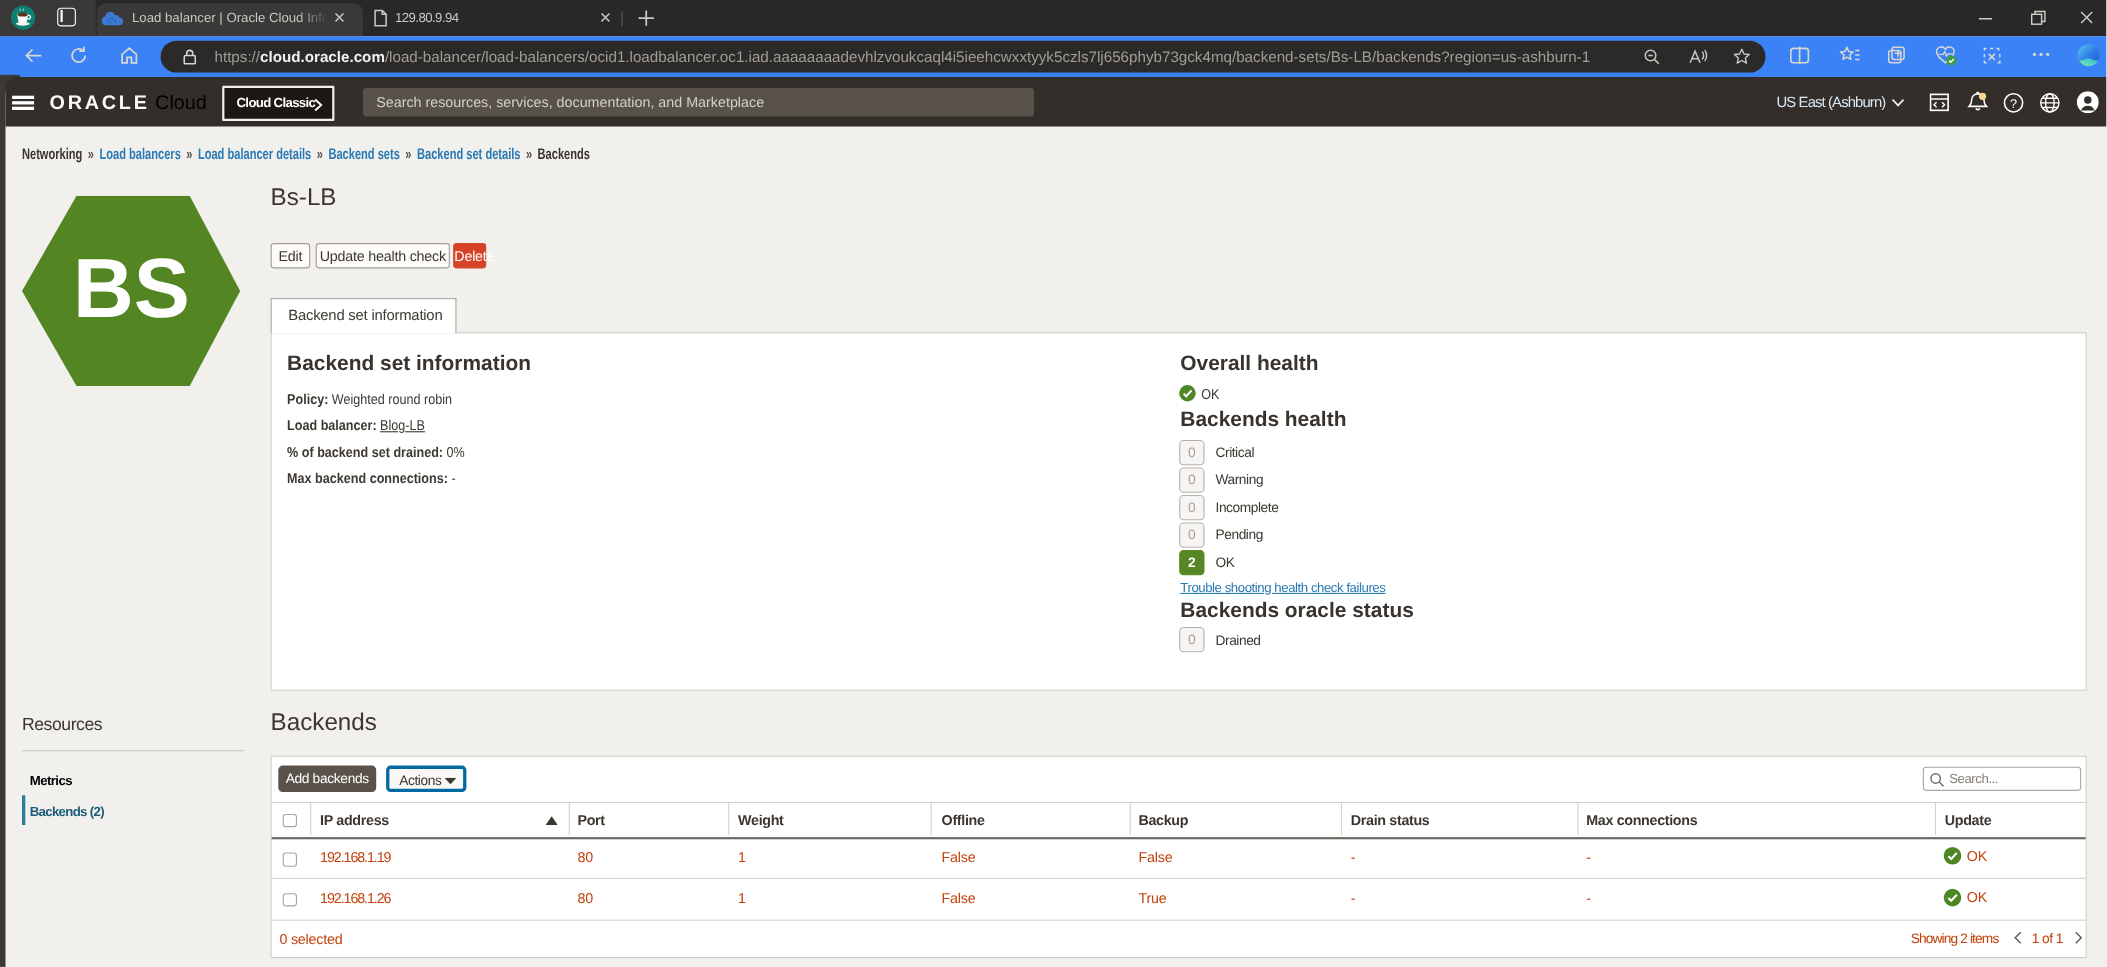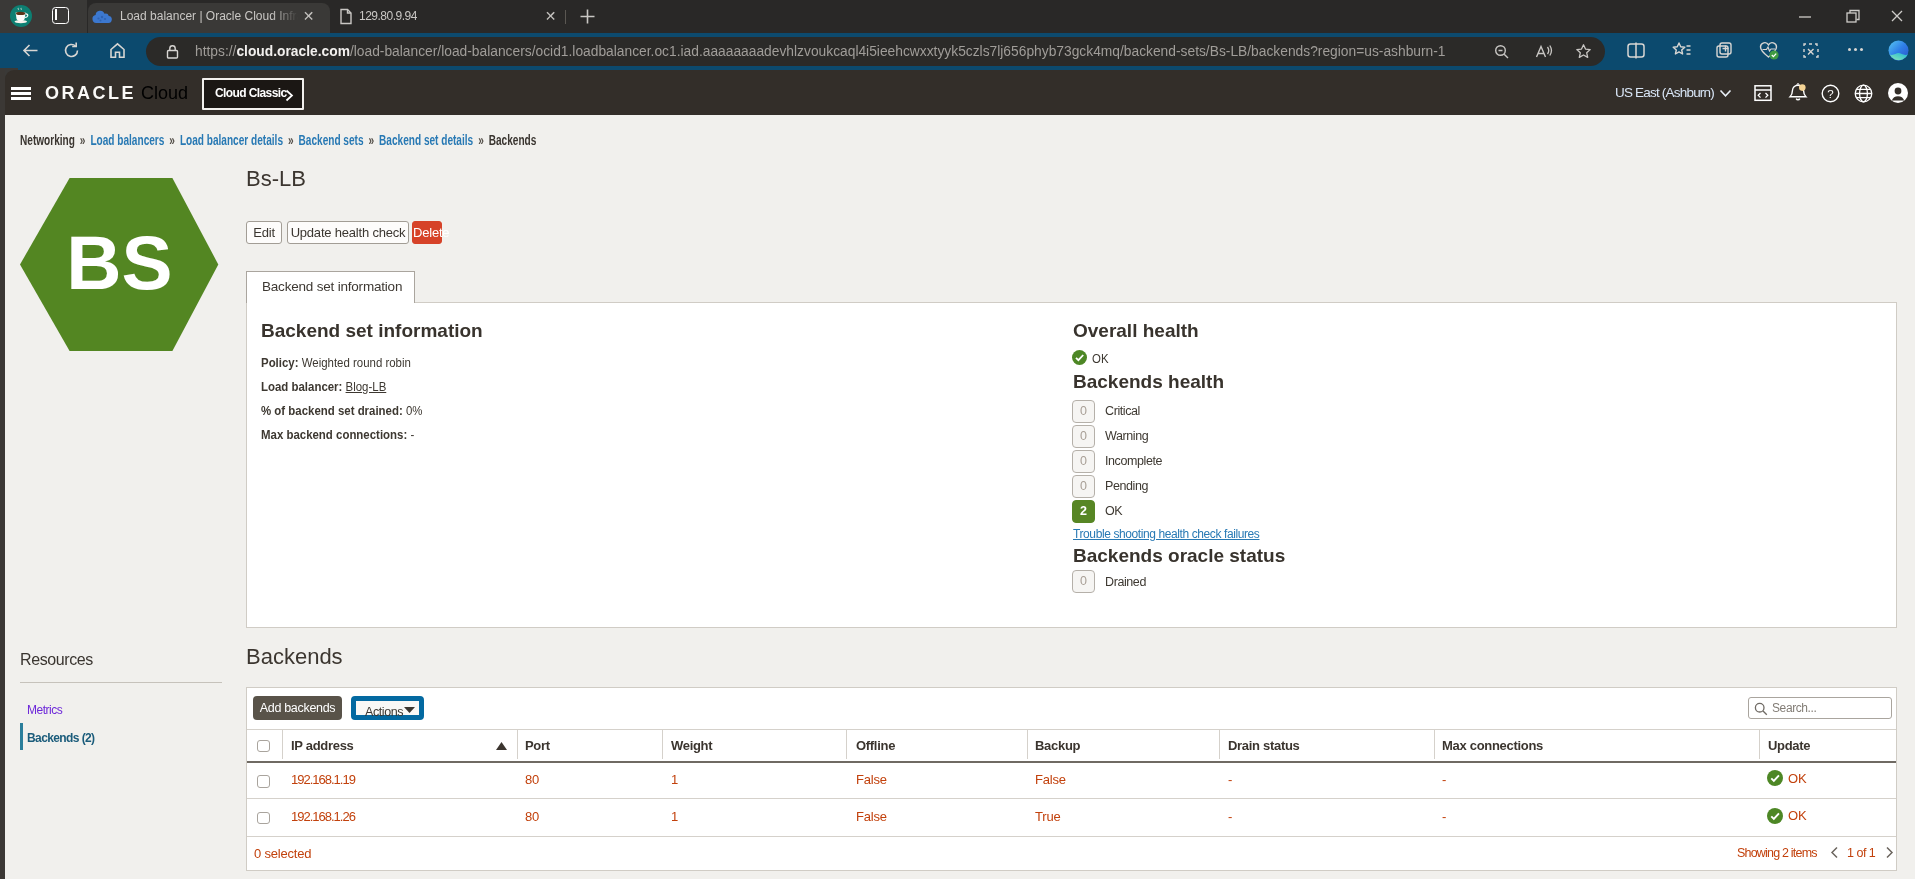--- a/index.html
+++ b/index.html
@@ -11,21 +11,21 @@
 #tabbar { position:absolute; left:0; top:0; width:1915px; height:33px; background:#292827; }
 #tabactive { position:absolute; left:88px; top:3px; width:242px; height:30px; background:#3a3937; border-radius:8px 8px 0 0; }
 #tabctrl { position:absolute; left:0; top:0; width:87px; height:33px; background:#3a3937; }
 #avatar { position:absolute; left:10px; top:5px; width:22px; height:22px; border-radius:50%; background:#0d7f72; }
 #wsicon { position:absolute; left:52px; top:7px; width:17px; height:17px; border:1.8px solid #fff; border-radius:3.5px; }
 #wsicon::after { content:""; position:absolute; left:2px; top:1.2px; width:2.4px; height:11px; background:#fff; }
 .tabtitle { position:absolute; top:0; height:33px; line-height:33px; font-size:12px; color:#c9c7c4; white-space:nowrap; overflow:hidden; }
 .tabx { position:absolute; top:9px; width:15px; height:15px; color:#c3c1be; font-size:14px; line-height:15px; text-align:center; }
 
 
-#toolbar { position:absolute; left:0; top:33px; width:1915px; height:37px; background:#0c4a6e; }
+#toolbar { position:absolute; left:0; top:33px; width:1915px; height:37px; background:#3b82f6; }
 #urlpill { position:absolute; left:146px; top:3.5px; width:1459px; height:29px; border-radius:15px; background:#2b2a28; }
 .urltxt { position:absolute; left:49px; top:0; height:29px; line-height:29px; font-size:13.8px; letter-spacing:0px; white-space:nowrap; overflow:hidden; width:1330px; }
 
 
 #pagetop { position:absolute; left:0; top:68px; width:18px; height:16px; background:#3a3937; }
 #ociheaderbg { position:absolute; left:4.5px; top:70px; width:1910.5px; height:45px; background:#332e29; border-radius:9px 0 0 0; }
 #ociheader { position:absolute; left:0; top:70px; width:1915px; height:45px; background:none; }
 #hamb div { position:absolute; left:0; width:19.5px; height:3px; background:#fff; }
 #logo { position:absolute; left:45px; top:13px; color:#fbfaf8; font-size:18px; }
 #cloudclassic { position:absolute; left:202px; top:8.3px; width:102px; height:31.3px; border:2px solid #f2f0ed; background:#1b1714; border-radius:1px; color:#fff; font-size:12px; font-weight:bold; letter-spacing:-0.6px; line-height:27px; text-align:left; padding-left:11px; }
@@ -183,20 +183,21 @@
   <div id="hamb">
     <div style="left:11px;top:16.7px"></div>
     <div style="left:11px;top:22px"></div>
     <div style="left:11px;top:27.3px"></div>
   </div>
   <div id="logo"><span style="font-weight:bold;letter-spacing:2.5px">ORACLE</span><span style="color:#000000"> Cloud</span></div>
   <div id="cloudclassic">Cloud Classic</div>
   <svg class="abs" style="left:284.5px;top:18.6px" width="9" height="13" viewBox="0 0 9 13">
       <path d="M1.5 1.5 L7 6.5 L1.5 11.5" fill="none" stroke="#fff" stroke-width="1.7"></path>
     </svg>
+  <div id="ocisearch">Search resources, services, documentation, and Marketplace</div>
   <div id="region">US East (Ashburn)</div>
   <svg class="abs" style="left:1719px;top:19px" width="13" height="9" viewBox="0 0 13 9">
       <path d="M1.5 1.5 L6.5 6.8 L11.5 1.5" fill="none" stroke="#e8eef5" stroke-width="1.6"></path>
     </svg>
   <svg class="abs" style="left:1754px;top:14px" width="18" height="18" viewBox="0 0 18 18">
     <rect x="1" y="1.8" width="16" height="14.5" fill="none" stroke="#fff" stroke-width="1.5"></rect>
     <path d="M1 6 h16" stroke="#fff" stroke-width="1.5"></path>
     <path d="M6.5 9 l-2.3 2.3 2.3 2.3 M11.5 9 l2.3 2.3 -2.3 2.3" fill="none" stroke="#fff" stroke-width="1.3"></path>
   </svg>
   <svg class="abs" style="left:1787px;top:12px" width="22" height="22" viewBox="0 0 22 22">
@@ -264,28 +265,28 @@
 <div class="badgelbl" style="left:1105px;top:479px">Pending</div>
 <div class="badge green" style="left:1072px;top:500px">2</div>
 <div class="badgelbl" style="left:1105px;top:504px">OK</div>
 <div class="abs" style="left:1073px;top:527px;font-size:12px;letter-spacing:-0.4px;color:#2879b4;text-decoration:underline">Trouble shooting health check failures</div>
 <div class="h2 abs" style="left:1073px;top:545px">Backends oracle status</div>
 <div class="badge" style="left:1072px;top:570px">0</div>
 <div class="badgelbl" style="left:1105px;top:575px">Drained</div>
 
 <div class="abs" style="left:20px;top:651px;font-size:16px;letter-spacing:-0.4px;color:#3a3530">Resources</div>
 <div class="hline" style="left:20px;top:682px;width:202px;background:#c6c2bb"></div>
-<div class="abs" style="left:27px;top:703px;font-size:12px;font-weight:normal;letter-spacing:-0.5px;color:#6d28d9">Metrics</div>
+<div class="abs" style="left:27px;top:703px;font-size:12px;font-weight:bold;letter-spacing:-0.5px;color:#000000">Metrics</div>
 <div class="abs" style="left:20px;top:723px;width:3px;height:27px;background:#2b7e9b"></div>
 <div class="abs" style="left:27px;top:731px;font-size:12px;font-weight:bold;letter-spacing:-0.6px;color:#1b5c7b">Backends (2)</div>
 
 <div class="abs" style="left:246px;top:644px;font-size:22px;color:#3c3630">Backends</div>
 <div class="panel" style="left:246px;top:687px;width:1651px;height:184px"></div>
 <div class="abs" style="left:253px;top:696px;width:89px;height:24px;background:#595349;border-radius:4px;color:#fff;font-size:12.5px;letter-spacing:-0.3px;text-align:center;line-height:24px">Add backends</div>
-<div class="abs" style="left:351px;top:696px;width:73px;height:24px;background:#f9f8f6;border:5px solid #0369a1;border-radius:4px;color:#3b3630;font-size:12.5px;letter-spacing:-0.4px;line-height:22px;padding-left:9px">Actions</div>
+<div class="abs" style="left:351px;top:696px;width:73px;height:24px;background:#f9f8f6;border:3px solid #0369a1;border-radius:4px;color:#3b3630;font-size:12.5px;letter-spacing:-0.4px;line-height:22px;padding-left:9px">Actions</div>
 <svg class="abs" style="left:404px;top:707px" width="11" height="6" viewBox="0 0 11 6">
     <path d="M0 0 h11 L5.5 6 z" fill="#3b3630"></path>
   </svg>
 <div class="abs" style="left:1748px;top:697px;width:144px;height:22px;background:#fff;border:1px solid #aaa59e;border-radius:3px">
   <svg class="abs" style="left:5px;top:3.5px" width="14" height="14" viewBox="0 0 14 14">
     <circle cx="5.7" cy="5.7" r="4.3" fill="none" stroke="#6f6a64" stroke-width="1.3"></circle>
     <path d="M9 9 L12.8 12.8" stroke="#6f6a64" stroke-width="1.3"></path>
   </svg>
   <div class="abs" style="left:23px;top:3px;font-size:12px;letter-spacing:-0.4px;color:#837d76">Search...</div>
 </div>

